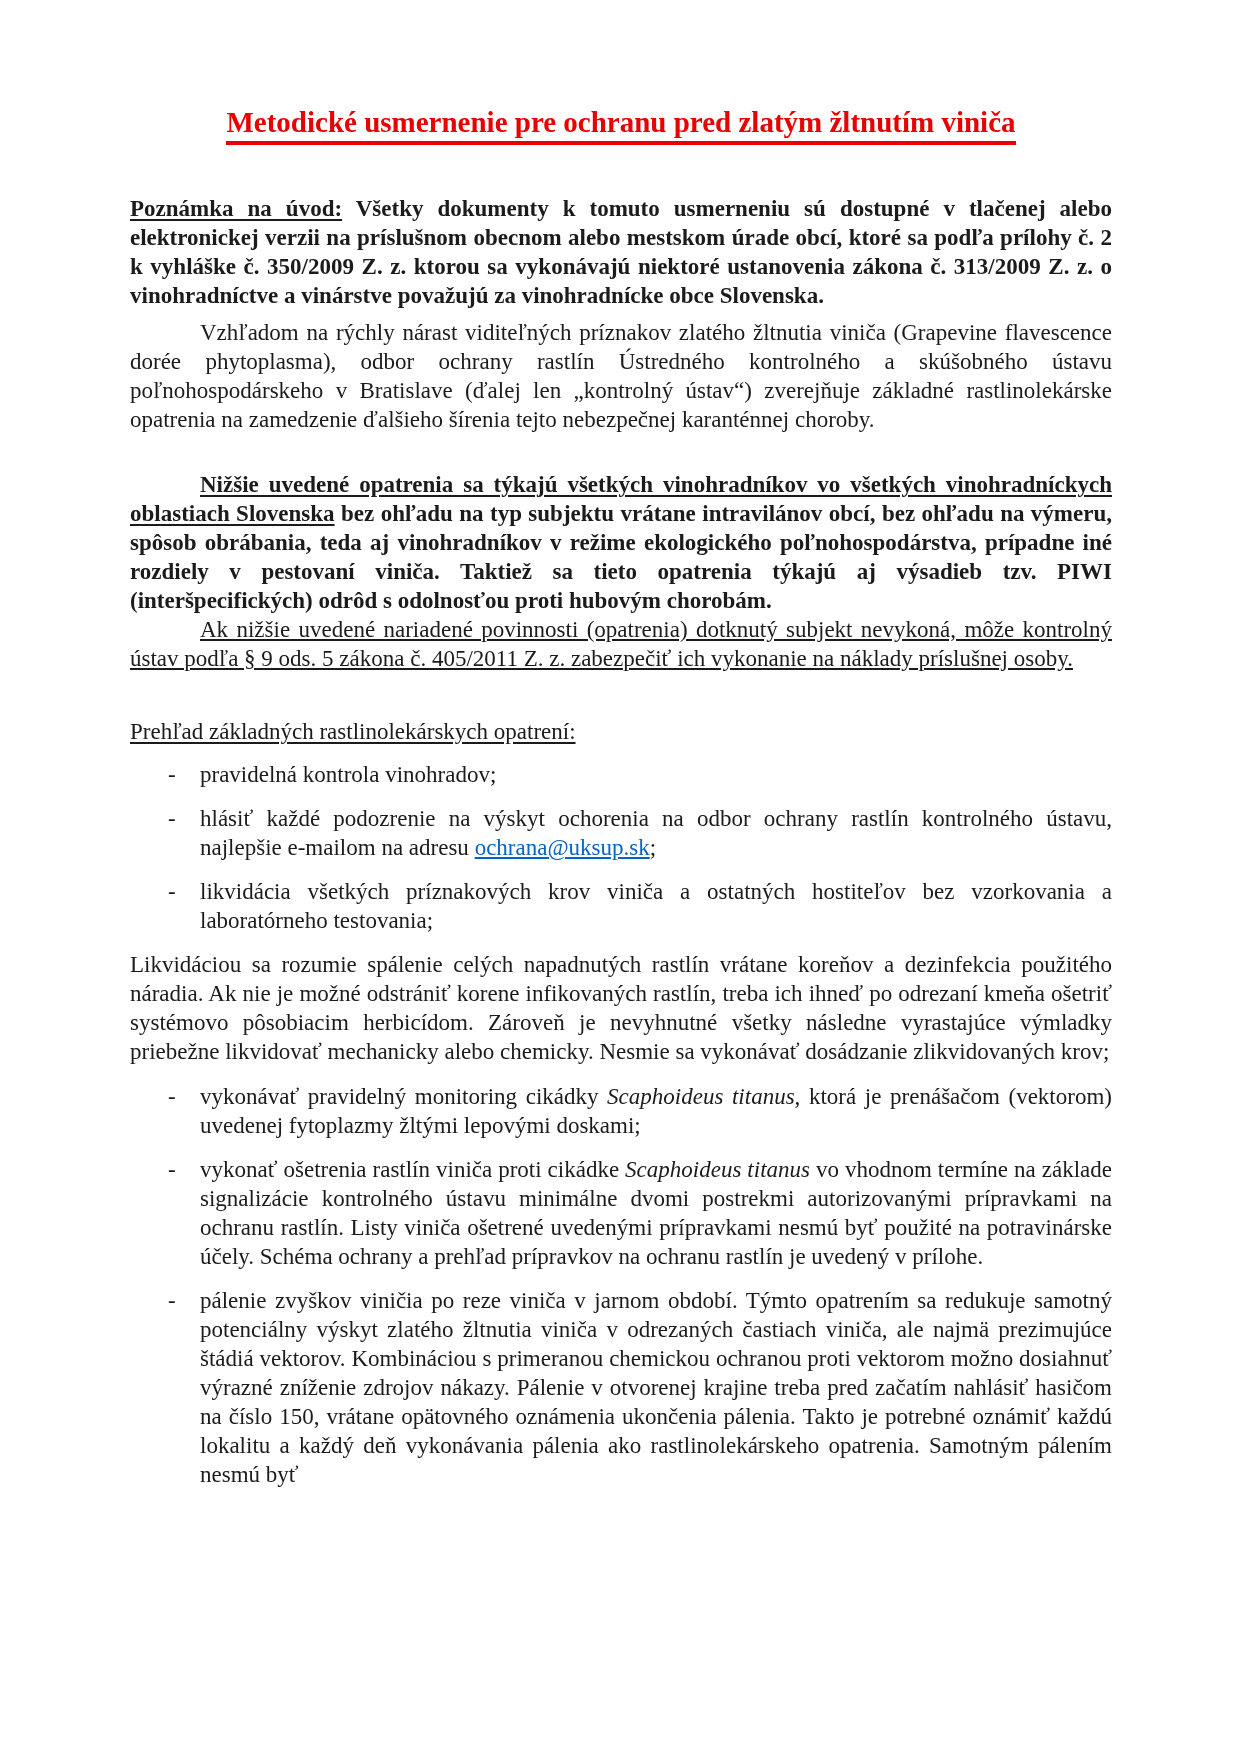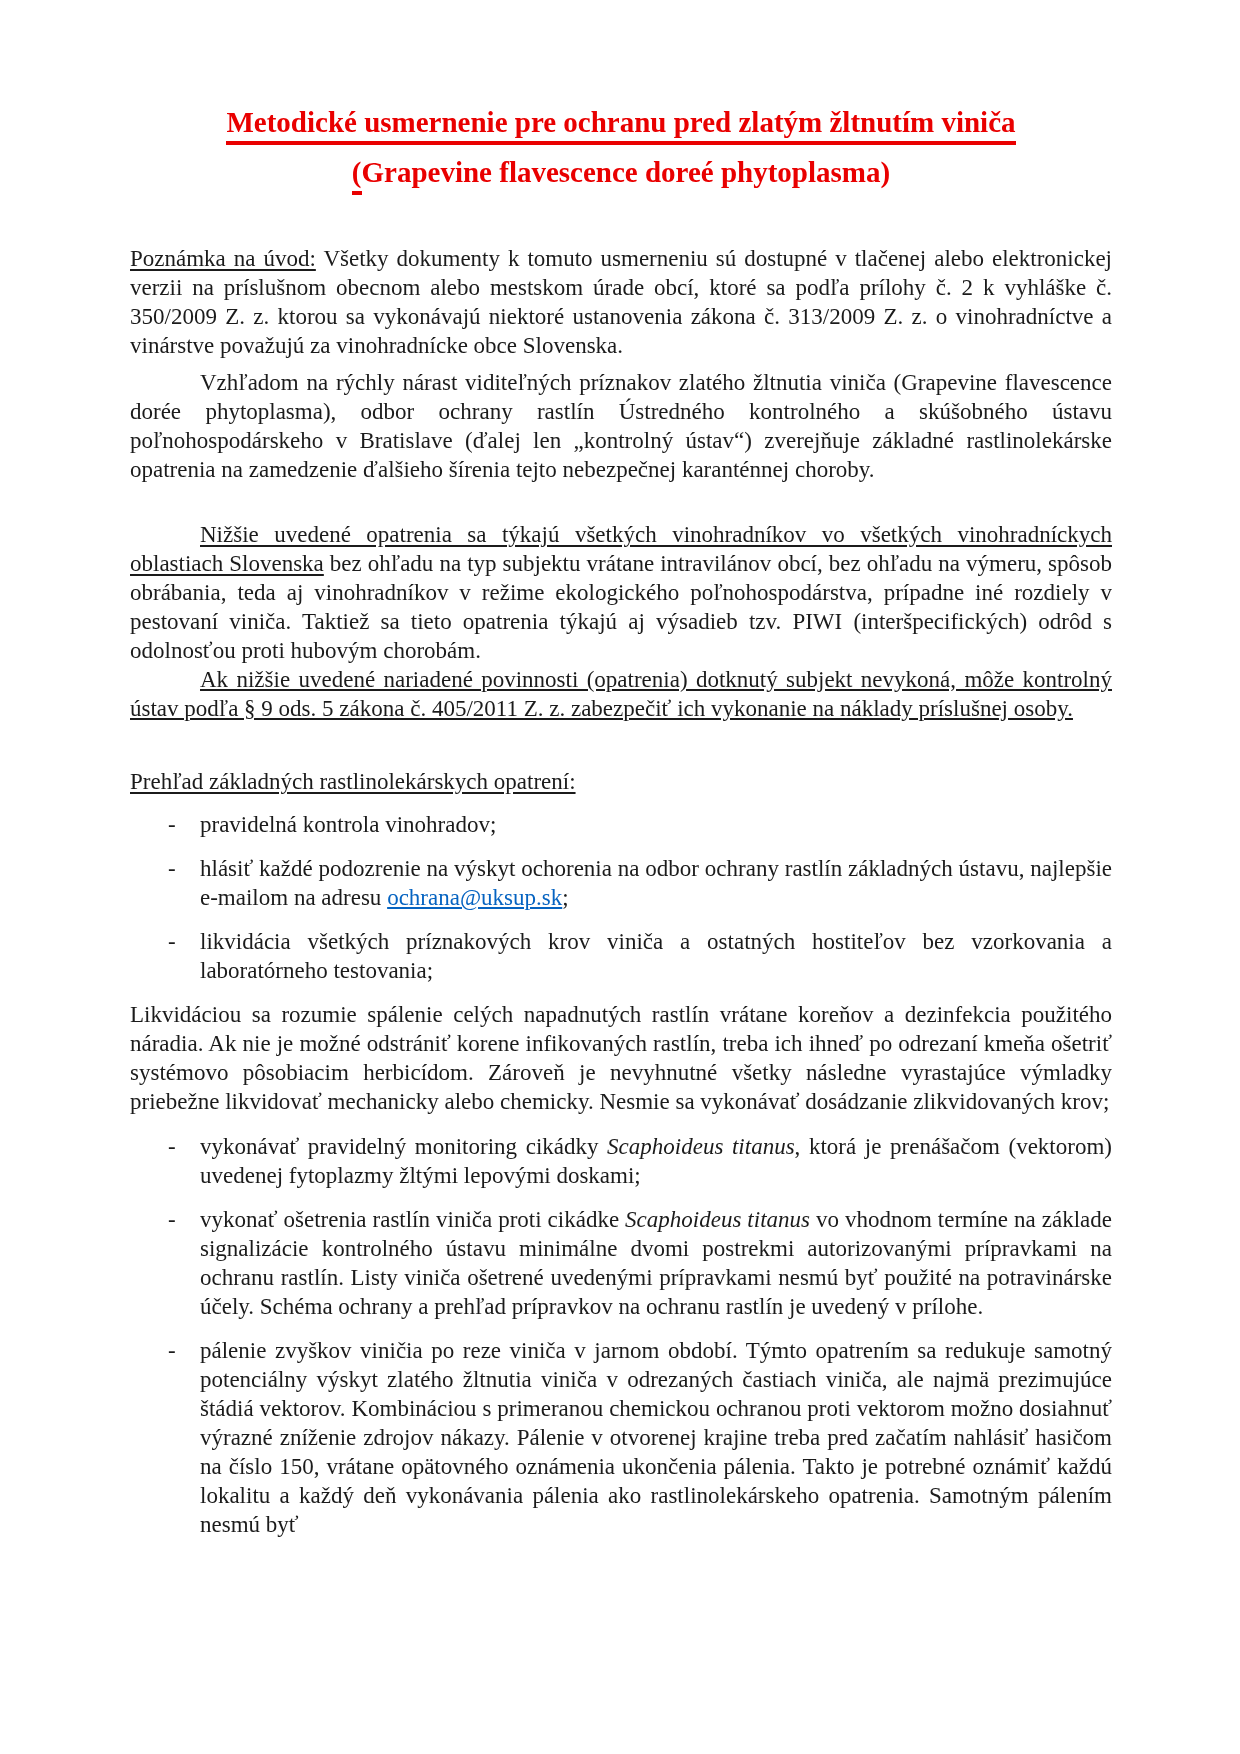--- a/index.html
+++ b/index.html
@@ -29,21 +29,21 @@
   }
   .title-line2{margin-top:14px;}
   .title-underline{border-bottom:4px solid var(--title-red);padding-bottom:3px;}
   .paren-underline{border-bottom:4px solid var(--title-red);padding-bottom:3px;}
   
   p,h2,li{
     font-size:23px;line-height:29px;margin:0;
     text-align:justify;
   }
   p{margin-bottom:8px;}
-  .bold{font-weight:normal;}
+  .bold{font-weight:bold;}
   .indent{text-indent:70px;}
   .u{text-decoration:underline;text-decoration-thickness:2px;text-underline-offset:3px;}
   .p2{margin-bottom:36px;}
   .p3{margin-bottom:0;}
   .p4{margin-bottom:44px;text-decoration:underline;}
   .heading{font-weight:normal;font-size:23px;margin:0 0 14px 0;text-align:left;}
   
   ul.blist{list-style:none;margin:0;padding:0;}
   ul.blist li{
     position:relative;
@@ -62,36 +62,35 @@
     cursor:pointer;
   }
 </style>
 </head>
 <body>
 
 <div class="page">
 
   <header class="title-block">
     <div class="title-line1"><span class="title-underline">Metodické usmernenie pre ochranu pred zlatým žltnutím viniča</span></div>
-    <div class="title-line2"><span class="paren-underline">(</span><span>Grapevine flavescence doreé phytoplasma)</span></div>
   </header>
 
   <p class="bold"><span class="u">Poznámka na úvod:</span><span> Všetky dokumenty k tomuto usmerneniu sú dostupné v tlačenej alebo elektronickej verzii na príslušnom obecnom alebo mestskom úrade obcí, ktoré sa podľa prílohy č. 2 k vyhláške č. 350/2009 Z. z. ktorou sa vykonávajú niektoré ustanovenia zákona č. 313/2009 Z. z. o vinohradníctve a vinárstve považujú za vinohradnícke obce Slovenska.</span></p>
 
   <p class="indent p2">Vzhľadom na rýchly nárast viditeľných príznakov zlatého žltnutia viniča (Grapevine flavescence dorée phytoplasma), odbor ochrany rastlín Ústredného kontrolného a skúšobného ústavu poľnohospodárskeho v Bratislave (ďalej len „kontrolný ústav“) zverejňuje základné rastlinolekárske opatrenia na zamedzenie ďalšieho šírenia tejto nebezpečnej karanténnej choroby.</p>
 
   <p class="bold indent p3"><span class="u">Nižšie uvedené opatrenia sa týkajú všetkých vinohradníkov vo všetkých vinohradníckych oblastiach Slovenska</span><span> bez ohľadu na typ subjektu vrátane intravilánov obcí, bez ohľadu na výmeru, spôsob obrábania, teda aj vinohradníkov v režime ekologického poľnohospodárstva, prípadne iné rozdiely v pestovaní viniča. Taktiež sa tieto opatrenia týkajú aj výsadieb tzv. PIWI (interšpecifických) odrôd s odolnosťou proti hubovým chorobám.</span></p>
 
   <p class="indent p4">Ak nižšie uvedené nariadené povinnosti (opatrenia) dotknutý subjekt nevykoná, môže kontrolný ústav podľa § 9 ods. 5 zákona č. 405/2011 Z. z. zabezpečiť ich vykonanie na náklady príslušnej osoby.</p>
 
   <h2 class="heading"><span class="u">Prehľad základných rastlinolekárskych opatrení:</span></h2>
 
   <ul class="blist">
     <li><span class="dash">-</span><span>pravidelná kontrola vinohradov;</span></li>
-    <li><span class="dash">-</span><span>hlásiť každé podozrenie na výskyt ochorenia na odbor ochrany rastlín základných ústavu, najlepšie e-mailom na adresu </span><a class="link">ochrana@uksup.sk</a><span>;</span></li>
+    <li><span class="dash">-</span><span>hlásiť každé podozrenie na výskyt ochorenia na odbor ochrany rastlín kontrolného ústavu, najlepšie e-mailom na adresu </span><a class="link">ochrana@uksup.sk</a><span>;</span></li>
     <li><span class="dash">-</span><span>likvidácia všetkých príznakových krov viniča a ostatných hostiteľov bez vzorkovania a laboratórneho testovania;</span></li>
   </ul>
 
   <p class="likvid">Likvidáciou sa rozumie spálenie celých napadnutých rastlín vrátane koreňov a dezinfekcia použitého náradia. Ak nie je možné odstrániť korene infikovaných rastlín, treba ich ihneď po odrezaní kmeňa ošetriť systémovo pôsobiacim herbicídom. Zároveň je nevyhnutné všetky následne vyrastajúce výmladky priebežne likvidovať mechanicky alebo chemicky. Nesmie sa vykonávať dosádzanie zlikvidovaných krov;</p>
 
   <ul class="blist">
     <li><span class="dash">-</span><span>vykonávať pravidelný monitoring cikádky </span><span class="species">Scaphoideus titanus</span><span>, ktorá je prenášačom (vektorom) uvedenej fytoplazmy žltými lepovými doskami;</span></li>
     <li><span class="dash">-</span><span>vykonať ošetrenia rastlín viniča proti cikádke </span><span class="species">Scaphoideus titanus</span><span> vo vhodnom termíne na základe signalizácie kontrolného ústavu minimálne dvomi postrekmi autorizovanými prípravkami na ochranu rastlín. Listy viniča ošetrené uvedenými prípravkami nesmú byť použité na potravinárske účely. Schéma ochrany a prehľad prípravkov na ochranu rastlín je uvedený v prílohe.</span></li>
     <li><span class="dash">-</span><span>pálenie zvyškov viničia po reze viniča v jarnom období. Týmto opatrením sa redukuje samotný potenciálny výskyt zlatého žltnutia viniča v odrezaných častiach viniča, ale najmä prezimujúce štádiá vektorov. Kombináciou s primeranou chemickou ochranou proti vektorom možno dosiahnuť výrazné zníženie zdrojov nákazy. Pálenie v otvorenej krajine treba pred začatím nahlásiť hasičom na číslo 150, vrátane opätovného oznámenia ukončenia pálenia. Takto je potrebné oznámiť každú lokalitu a každý deň vykonávania pálenia ako rastlinolekárskeho opatrenia. Samotným pálením nesmú byť</span></li>
   </ul>

